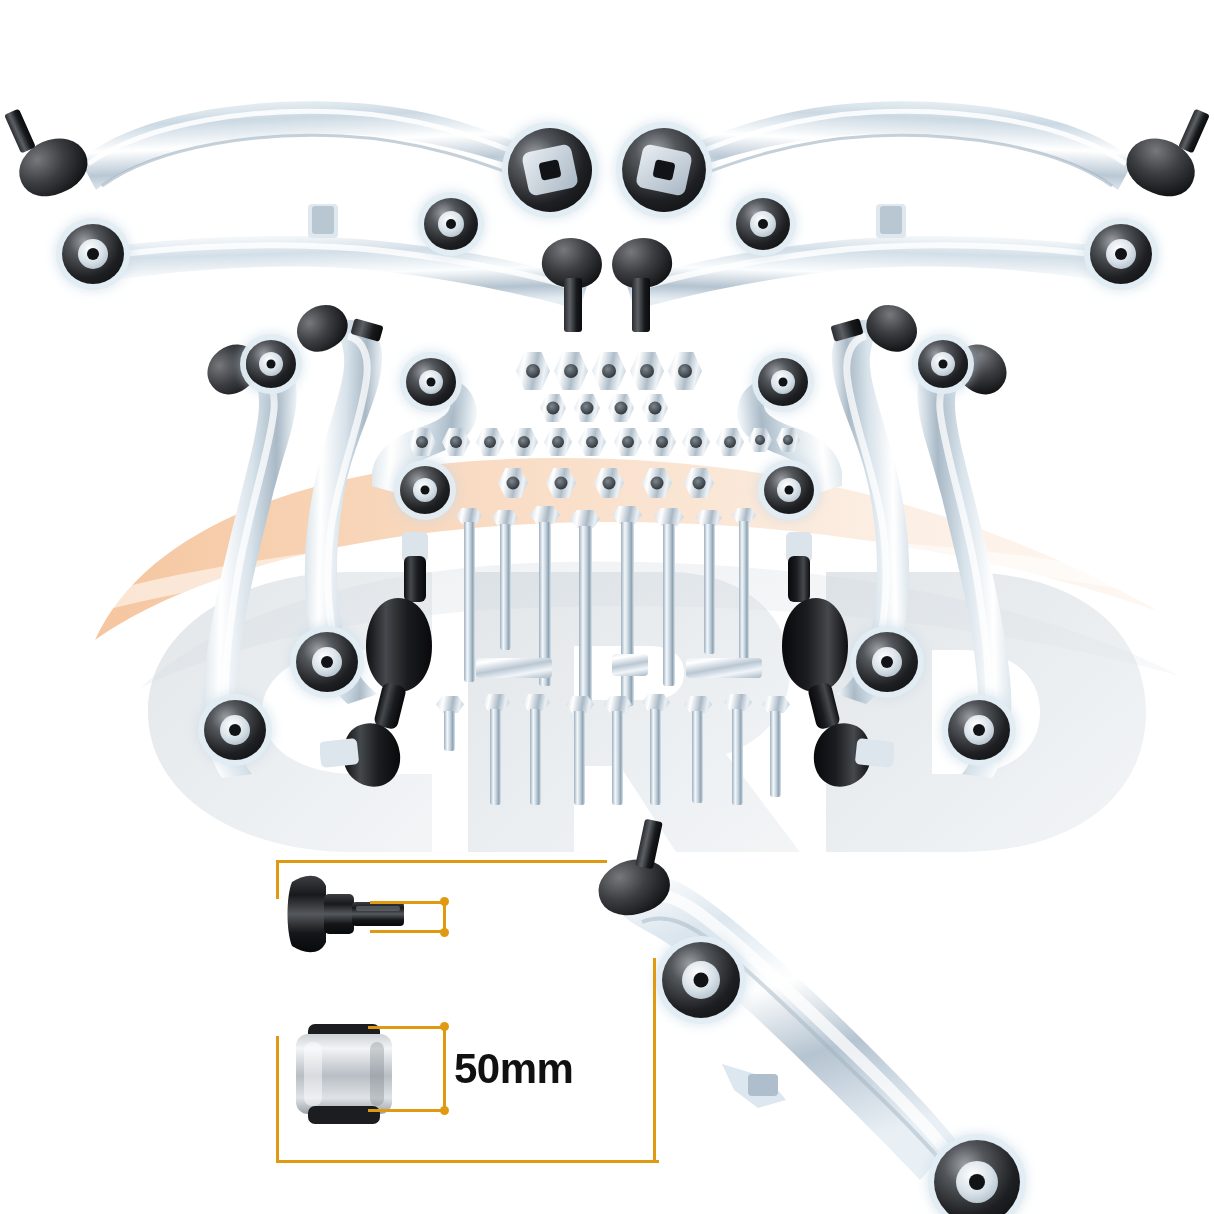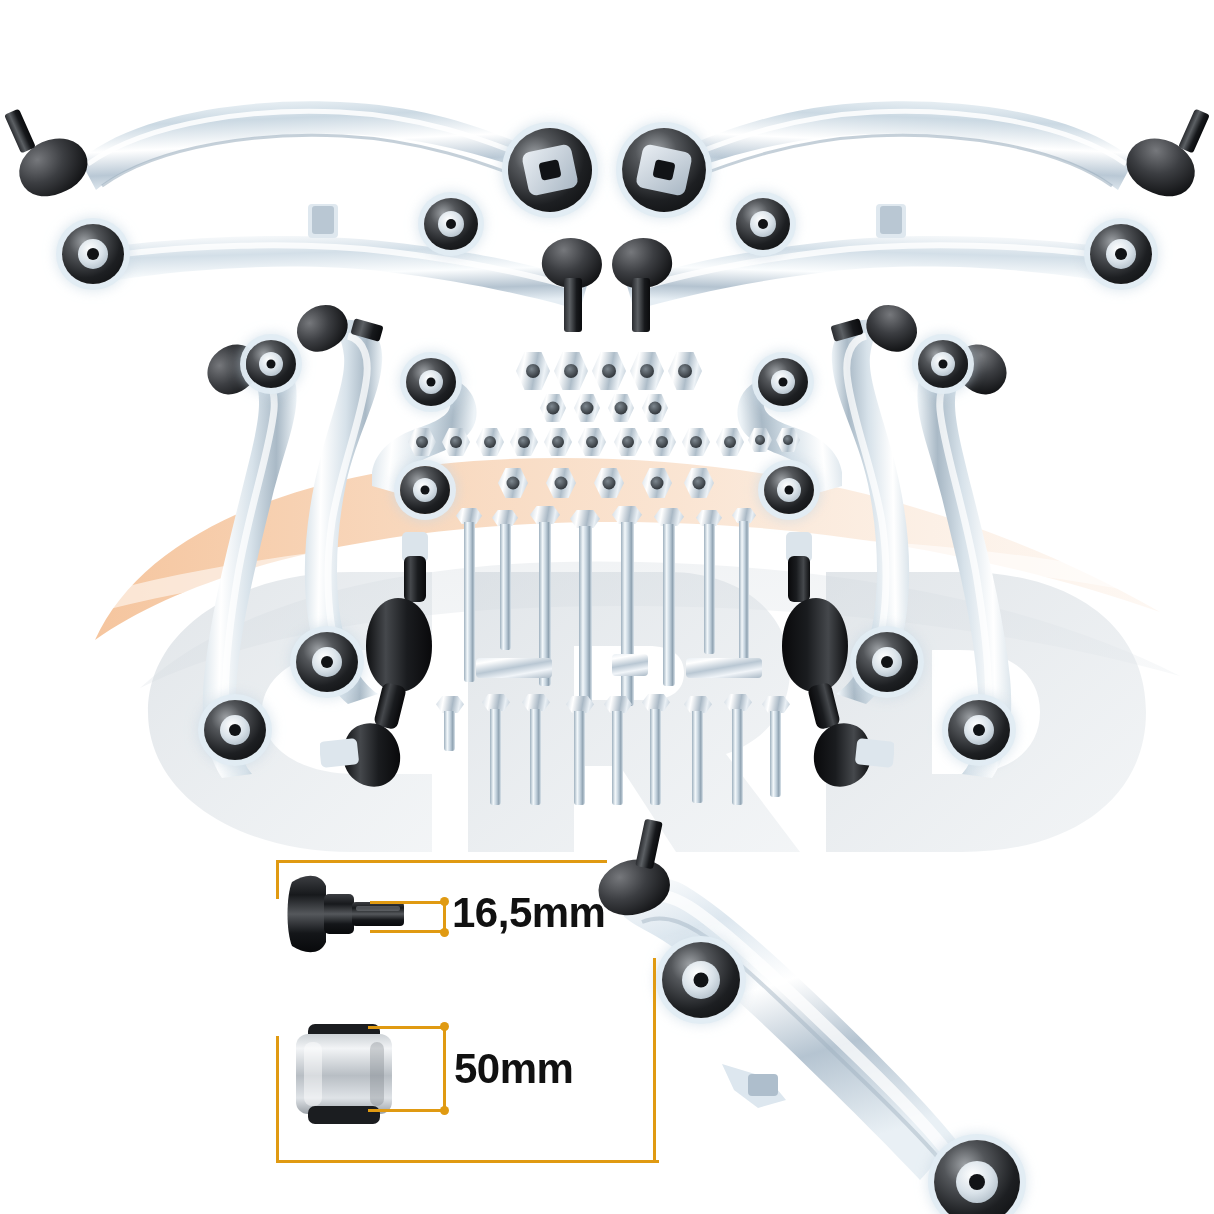--- a/index.html
+++ b/index.html
@@ -541,21 +541,20 @@
       <rect x="66" y="30" width="52" height="24" rx="4" fill="url(#pinG)"></rect>
       <rect x="70" y="34" width="44" height="5" rx="2" fill="#7a7e83" opacity=".55"></rect>
     </svg>
   </div>
 
   <div class="dim-line" style="left:370px;top:901px;width:76px;height:3px;"></div>
   <div class="dim-line" style="left:370px;top:930px;width:76px;height:3px;"></div>
   <div class="dim-line" style="left:443px;top:901px;width:3px;height:32px;"></div>
   <div class="dim-dot" style="left:440px;top:897px;"></div>
   <div class="dim-dot" style="left:440px;top:928px;"></div>
-  <div class="dim-label" style="left:452px;top:892px;font-size:42px;line-height:42px;">16,5mm</div>
 
   <div class="abs" style="left:286px;top:1020px;width:126px;height:110px;">
     <svg viewBox="0 0 126 110" width="126" height="110">
       <defs>
         <linearGradient id="bshG" x1="0" y1="0" x2="0" y2="1">
           <stop offset="0" stop-color="#cdd2d6"></stop>
           <stop offset=".18" stop-color="#f2f4f6"></stop>
           <stop offset=".52" stop-color="#b8bec4"></stop>
           <stop offset=".8" stop-color="#dfe3e7"></stop>
           <stop offset="1" stop-color="#9ba1a7"></stop>

